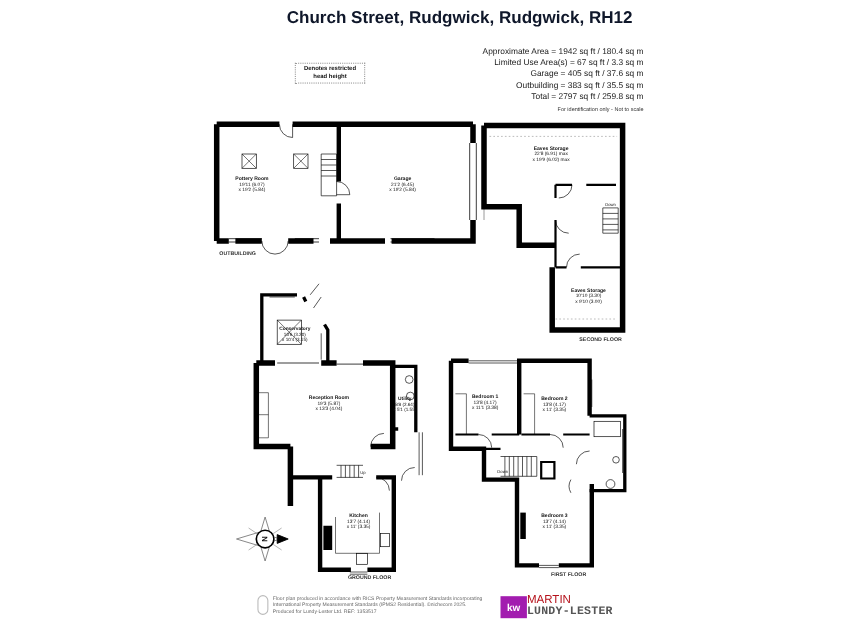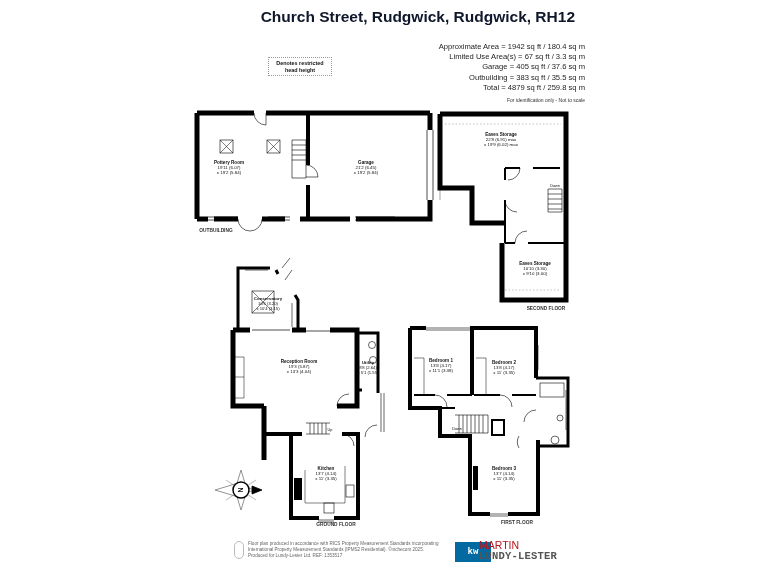--- a/index.html
+++ b/index.html
@@ -5,35 +5,35 @@
   html, body { margin:0; padding:0; background:#ffffff; }
   body { width:768px; height:576px; position:relative; overflow:hidden; font-family:"Liberation Sans", sans-serif; color:#111; }
   .title { position:absolute; right:193px; top:8px; font-size:15.5px; font-weight:bold; color:#0f172a; white-space:nowrap; }
   .areas { position:absolute; right:183px; top:31px; text-align:right; font-size:7.6px; line-height:10.2px; color:#222;margin-top:11px; }
   .areas .note { font-size:5px; margin-top:2px; color:#333; }
   .legend-box { position:absolute; left:268px; top:57px; width:64px; height:19px; border:1px dotted #9a9a9a; font-size:5.4px; font-weight:bold; text-align:center; line-height:7px; padding-top:2px; box-sizing:border-box; }
   svg.plan { position:absolute; left:0; top:0; }
   .lbl { font-family:"Liberation Sans", sans-serif; }
   .footer-text { position:absolute; left:248px; top:541px; font-size:4.6px; line-height:6px; color:#666; width:200px; }
   .footer-icon { position:absolute; left:234px; top:541px; width:10px; height:18px; border:1px solid #bbb; border-radius:5px; box-sizing:border-box; }
-  .logo { position:absolute; left:455px; top:542px; width:36px; height:20px; background:#0369a1; color:#fff; font-size:9px; line-height:20px; text-align:center; font-weight:bold;font-family:Liberation Mono, monospace; }
+  .logo { position:absolute; left:455px; top:542px; width:24px; height:20px; background:#a21caf; color:#fff; font-size:9px; line-height:20px; text-align:center; font-weight:bold; }
   .brand { position:absolute; left:479px; top:540px; font-size:10.5px; line-height:11px; }
   .brand .b1 { color:#b5121b; font-weight:normal; }
   .brand .b2 { color:#555; font-weight:bold; letter-spacing:0.2px;font-family:Liberation Mono, monospace; }
 </style>
 </head>
 <body>
 
 <div class="title">Church Street, Rudgwick, Rudgwick, RH12</div>
 <div class="areas">
   <div>Approximate Area = 1942 sq ft / 180.4 sq m</div>
   <div>Limited Use Area(s) = 67 sq ft / 3.3 sq m</div>
   <div>Garage = 405 sq ft / 37.6 sq m</div>
   <div>Outbuilding = 383 sq ft / 35.5 sq m</div>
-  <div>Total = 4879 sq ft / 259.8 sq m</div>
+  <div>Total = 2797 sq ft / 259.8 sq m</div>
   <div class="note">For identification only - Not to scale</div>
 </div>
 <div class="legend-box">
   <div>Denotes restricted</div>
   <div>head height</div>
 </div>
 
 <svg class="plan" width="768" height="576" viewBox="0 0 768 576">
   <g fill="none" stroke="#000">
 

